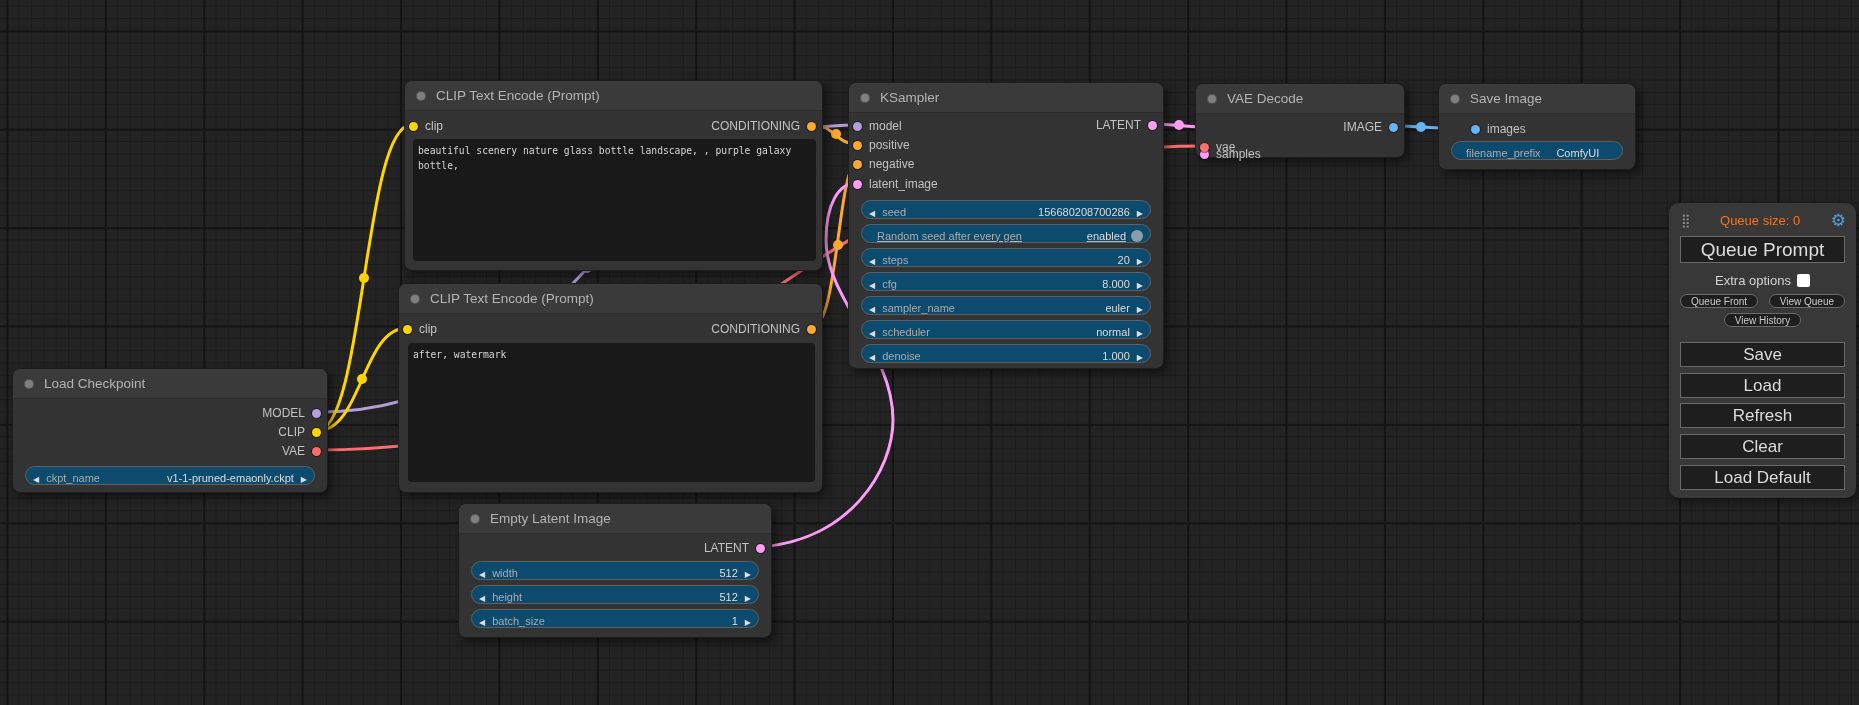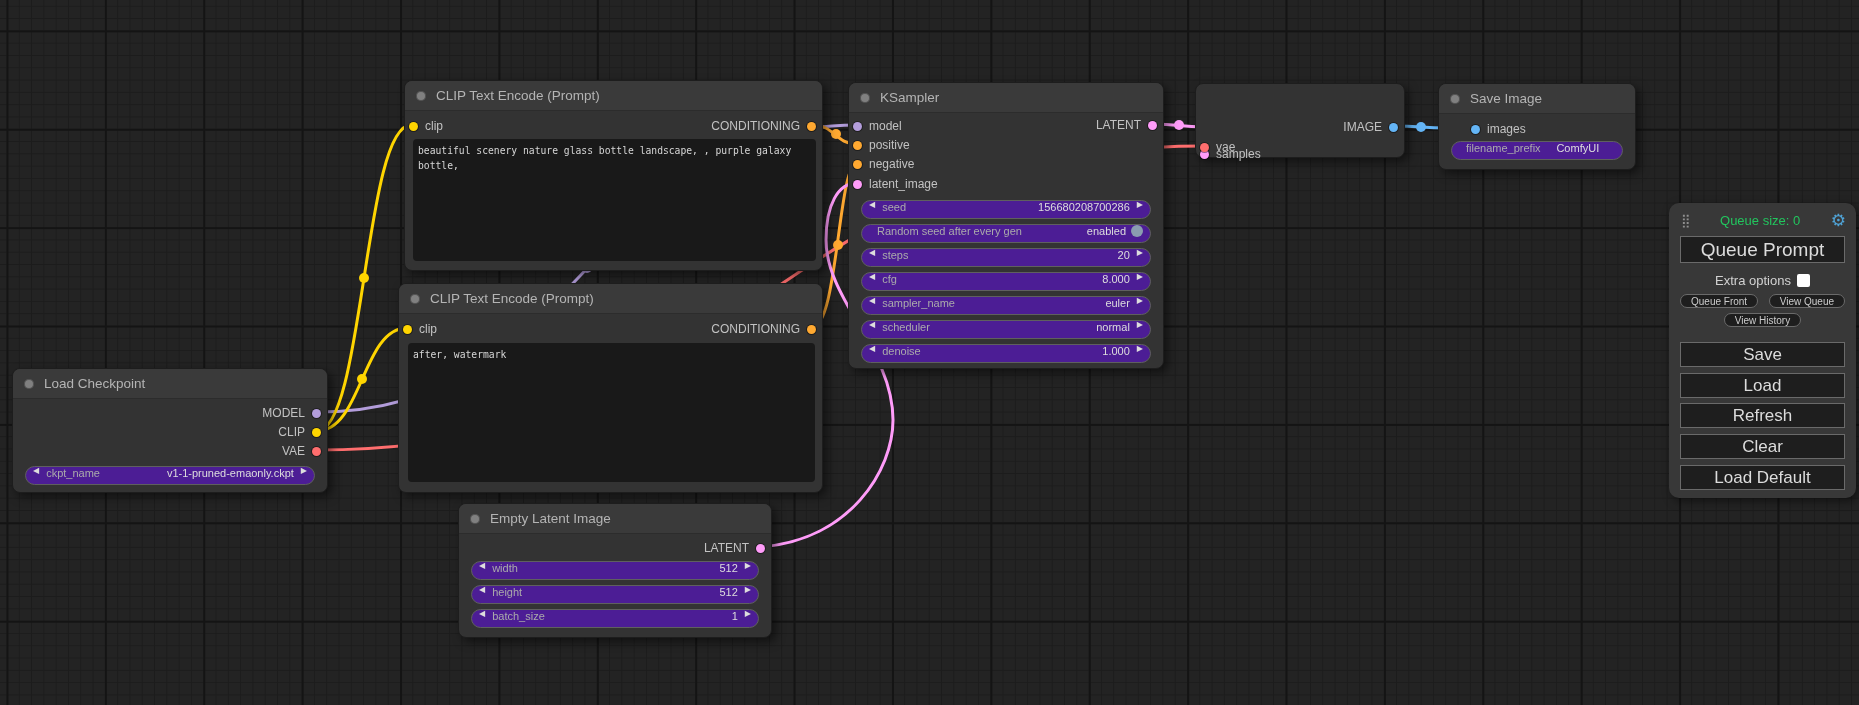--- a/index.html
+++ b/index.html
@@ -29,22 +29,22 @@
     border-radius:7px 7px 0 0;display:flex;align-items:center;
     color:#b4b4b4;font-size:13.5px;border-bottom:1px solid #2c2c2c;box-sizing:border-box;
   }
   .tdot{width:10px;height:10px;border-radius:50%;background:#808080;margin:0 10px 0 11px;box-shadow:inset 0 0 0 1px rgba(0,0,0,.35);}
   .slot{position:absolute;height:16px;display:flex;align-items:center;gap:7px;color:#c2c2c2;font-size:12px;}
   .slot.in{left:4px;}
   .slot.out{right:6px;flex-direction:row-reverse;}
   .sdot{width:9px;height:9px;border-radius:50%;box-shadow:0 0 0 1px rgba(0,0,0,.4);flex:0 0 auto;}
   .widget{
     position:absolute;left:12px;right:12px;height:19px;
-    background:#4c1d95;border:1px solid #5f5f5f;border-radius:10px;
-    display:flex;align-items:flex-start;padding:0 7px;box-sizing:border-box;
+    background:#0c4a6e;border:1px solid #5f5f5f;border-radius:10px;
+    display:flex;align-items:flex-end;padding:0 7px;box-sizing:border-box;
     color:#b5b5b5;font-size:11px;white-space:nowrap;
   }
   .warrow{font-size:8px;color:#dddddd;line-height:1;flex:0 0 auto;}
   .wlabel{margin-left:7px;color:#ababab;overflow:hidden;}
   .widget.toggle .wlabel{margin-left:8px;}
   .wvalue{margin-left:auto;color:#dddddd;}
   .widget .wvalue.pre{margin-right:7px;}
   .widget.text .wvalue{margin:0 auto;}
   .wtoggle-dot{width:12px;height:12px;border-radius:50%;margin-left:5px;flex:0 0 auto;}
   .nodetext{
@@ -55,21 +55,21 @@
   }
 
   
   .queue-panel{
     position:absolute;z-index:3;left:1669px;top:203px;width:187px;height:295px;
     background:#383838;border-radius:10px;box-shadow:3px 3px 10px rgba(0,0,0,.5);
     color:#cfcfcf;
   }
   .qp-header{position:absolute;left:0;right:0;top:7px;height:20px;display:flex;align-items:center;}
   .drag-handle{color:#8f8f8f;font-size:13px;margin-left:12px;letter-spacing:-1px;}
-  .queue-size{flex:1;text-align:center;font-size:13px;color:#22c55e;}
+  .queue-size{flex:1;text-align:center;font-size:13px;color:#f97316;}
   .gear{color:#4fa3d6;font-size:17px;margin-right:10px;line-height:1;}
   .qp-btn{
     background:#1e1e1e;border:1px solid #6a6a6a;border-radius:0;color:#dcdcdc;
     font-family:"Liberation Sans", sans-serif;display:block;position:absolute;
     text-align:center;cursor:pointer;
   }
   .qp-big{left:11px;width:165px;height:27px;top:33px;font-size:19px;}
   .qp-action{left:11px;width:165px;height:25px;font-size:17px;}
   .extra-row{position:absolute;left:0;right:0;top:69px;height:16px;display:flex;align-items:center;justify-content:center;gap:6px;font-size:13px;color:#d2d2d2;}
   .checkbox{width:13px;height:13px;background:#ffffff;border-radius:2px;display:inline-block;}
@@ -180,21 +180,21 @@
         <div class="slot out" style="top: 34px;">
           <span class="sdot" style="background: rgb(255, 156, 249);"></span>
           <span>LATENT</span>
         </div>
         <div class="widget number" style="top: 116.5px;">
           <span class="warrow">◀</span>
           <span class="wlabel">seed</span>
           <span class="wvalue pre">156680208700286</span>
           <span class="warrow">▶</span>
         </div>
-        <div class="widget toggle" style="top: 140.5px;">
+        <div class="widget toggle" style="top: 140.5px; text-decoration: underline;">
           <span class="wlabel">Random seed after every gen</span>
           <span class="wvalue">enabled</span>
           <span class="wtoggle-dot" style="background: rgb(138, 157, 176);"></span>
         </div>
         <div class="widget number" style="top: 164.5px;">
           <span class="warrow">◀</span>
           <span class="wlabel">steps</span>
           <span class="wvalue pre">20</span>
           <span class="warrow">▶</span>
         </div>
@@ -217,20 +217,24 @@
           <span class="warrow">▶</span>
         </div>
         <div class="widget number" style="top: 260.5px;">
           <span class="warrow">◀</span>
           <span class="wlabel">denoise</span>
           <span class="wvalue pre">1.000</span>
           <span class="warrow">▶</span>
         </div>
       </div>
       <div class="node" style="left: 1195px; top: 83px; width: 210px; height: 75px;">
+        <div class="ntitle">
+          <span class="tdot"></span>
+          <span>VAE Decode</span>
+        </div>
         <div class="slot in" style="top: 36px; margin-top: 26px;">
           <span class="sdot" style="background: rgb(255, 156, 249);"></span>
           <span>samples</span>
         </div>
         <div class="slot in" style="top: 55px;">
           <span class="sdot" style="background: rgb(255, 110, 110);"></span>
           <span>vae</span>
         </div>
         <div class="slot out" style="top: 35px;">
           <span class="sdot" style="background: rgb(100, 181, 246);"></span>

